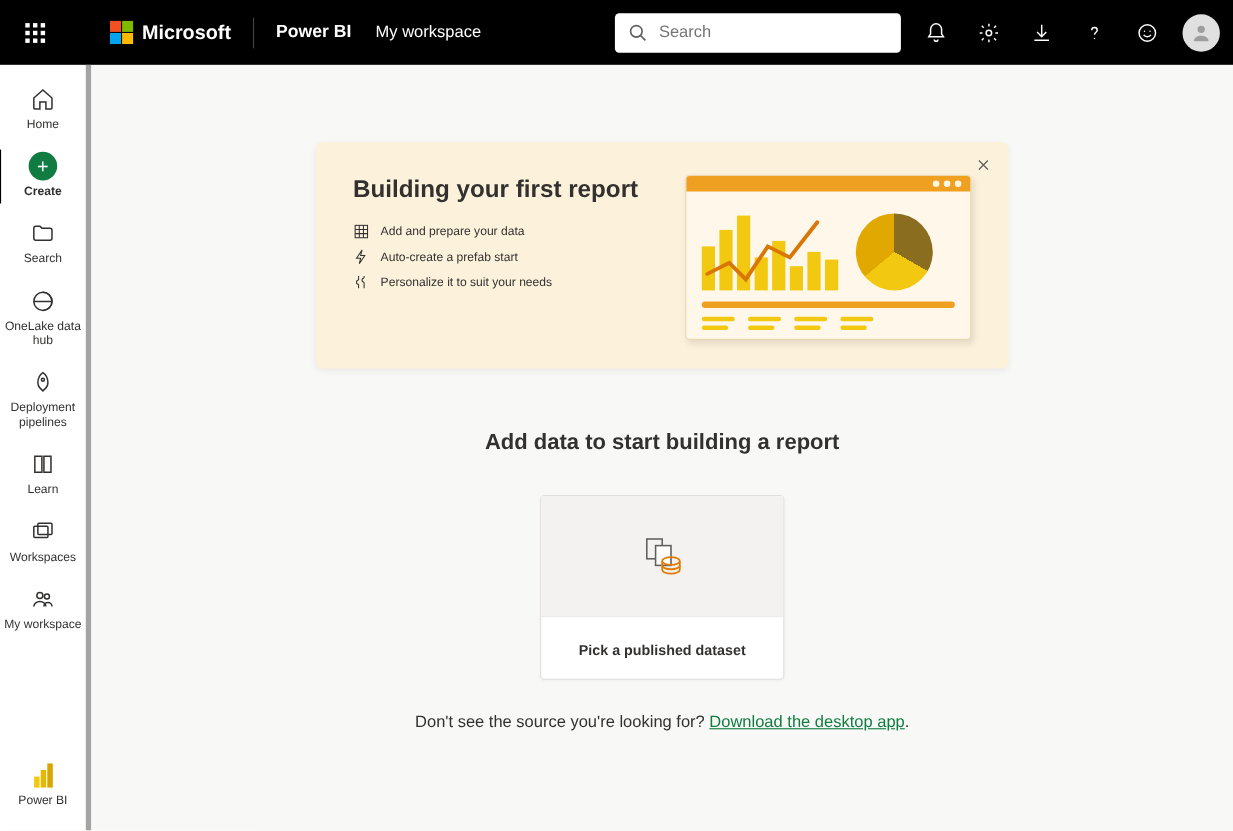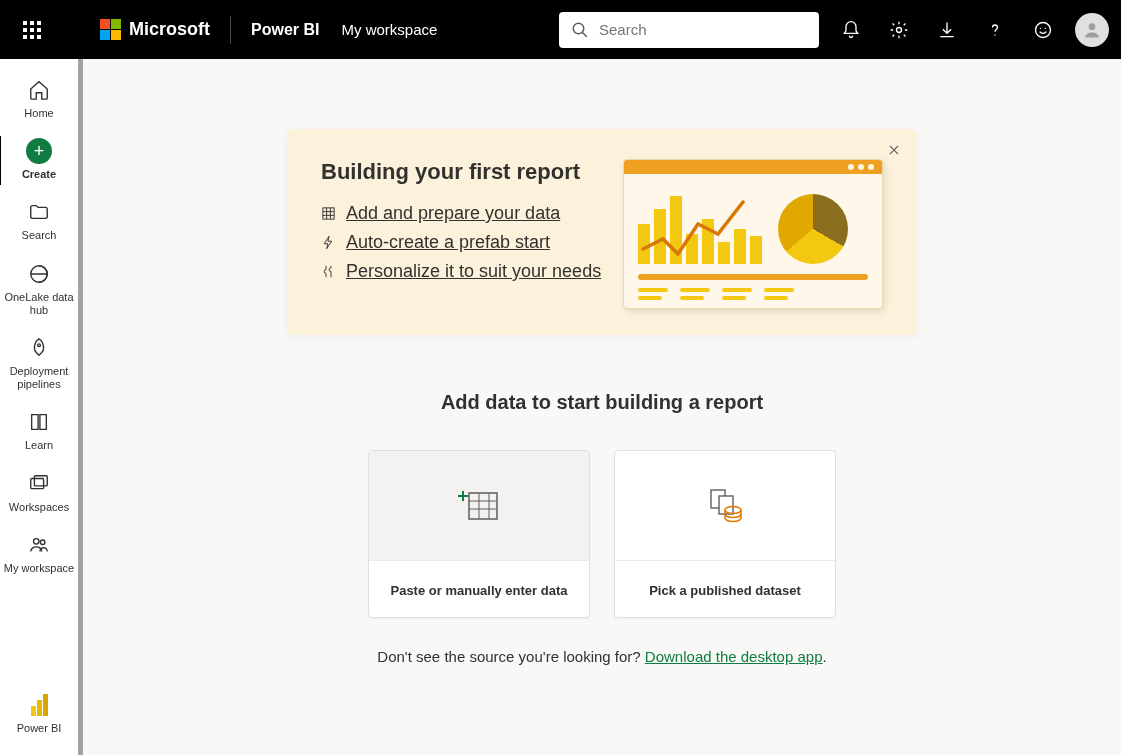--- a/index.html
+++ b/index.html
@@ -55,21 +55,21 @@
 
 
 .main { flex:1; background:#f8f8f6; overflow:auto; }
 .banner {
   width:630px; margin:70px auto 0; background:#fcf2db; border-radius:6px;
   padding:30px 34px 26px; display:flex; position:relative; box-shadow:0 2px 6px rgba(0,0,0,0.06);
 }
 .banner-close { position:absolute; top:14px; right:16px; cursor:pointer; color:#605e5c;}
 .banner-left { flex:1; }
 .banner-title { font-size:22px; font-weight:600; color:#323130; margin-bottom:18px;}
-.banner-step { display:flex; align-items:center; gap:10px; font-size:18px; color:#323130; margin-bottom:8px;text-decoration:underline;}
+.banner-step { display:flex; align-items:center; gap:10px; font-size:11px; color:#323130; margin-bottom:8px;}
 .banner-illus { width:260px; margin-left:10px;}
 .illus-frame { background:#fff8ea; border:1px solid #e8d9b0; border-radius:4px; padding:10px 14px 8px; box-shadow:2px 3px 6px rgba(0,0,0,0.1);}
 .illus-topbar{height:14px;background:#f0a020;border-radius:3px 3px 0 0;margin:-10px -14px 10px;display:flex;justify-content:flex-end;align-items:center;gap:4px;padding-right:8px;}
 .illus-topbar span{width:6px;height:6px;border-radius:50%;background:#fff7e0;}
 .illus-charts{display:flex;gap:16px;align-items:flex-end;height:80px;}
 .illus-bars{display:flex;align-items:flex-end;gap:4px;position:relative;}
 .illus-bars span{width:12px;background:#f2c811;}
 .illus-pie{width:70px;height:70px;border-radius:50%;background:conic-gradient(#8a6d1f 0 120deg,#f2c811 120deg 230deg,#e0a800 230deg 360deg);}
 .illus-underline{height:6px;background:#f0a020;border-radius:3px;margin:10px 0 8px;}
 .illus-textlines{display:flex;gap:12px;}
@@ -327,30 +327,20 @@
           </div>
         </div>
       </div>
     </div>
 
     <div class="section-title">Add data to start building a report</div>
 
     <div class="cards">
       <div class="card">
         <div class="card-top">
-          <svg width="44" height="38" viewBox="0 0 44 38">
-            <rect x="12" y="6" width="28" height="26" fill="none" stroke="#605e5c" stroke-width="1.5"></rect>
-            <path d="M12 14h28M12 22h28M22 6v26M32 6v26" stroke="#605e5c" stroke-width="1"></path>
-            <path d="M6 4v10M1 9h10" stroke="#107c41" stroke-width="2"></path>
-          </svg>
-        </div>
-        <div class="card-label">Paste or manually enter data</div>
-      </div>
-      <div class="card">
-        <div class="card-top">
           <svg width="44" height="40" viewBox="0 0 44 40">
             <rect x="8" y="4" width="14" height="18" fill="none" stroke="#605e5c" stroke-width="1.4"></rect>
             <rect x="16" y="10" width="14" height="18" fill="#fff" stroke="#605e5c" stroke-width="1.4"></rect>
             <ellipse cx="30" cy="24" rx="8" ry="3.5" fill="none" stroke="#e07b00" stroke-width="1.6"></ellipse>
             <path d="M22 24v8c0 2 3.5 3.5 8 3.5s8-1.5 8-3.5v-8" fill="none" stroke="#e07b00" stroke-width="1.6"></path>
             <path d="M22 28c0 2 3.5 3.5 8 3.5s8-1.5 8-3.5" fill="none" stroke="#e07b00" stroke-width="1.6"></path>
           </svg>
         </div>
         <div class="card-label">Pick a published dataset</div>
       </div>

